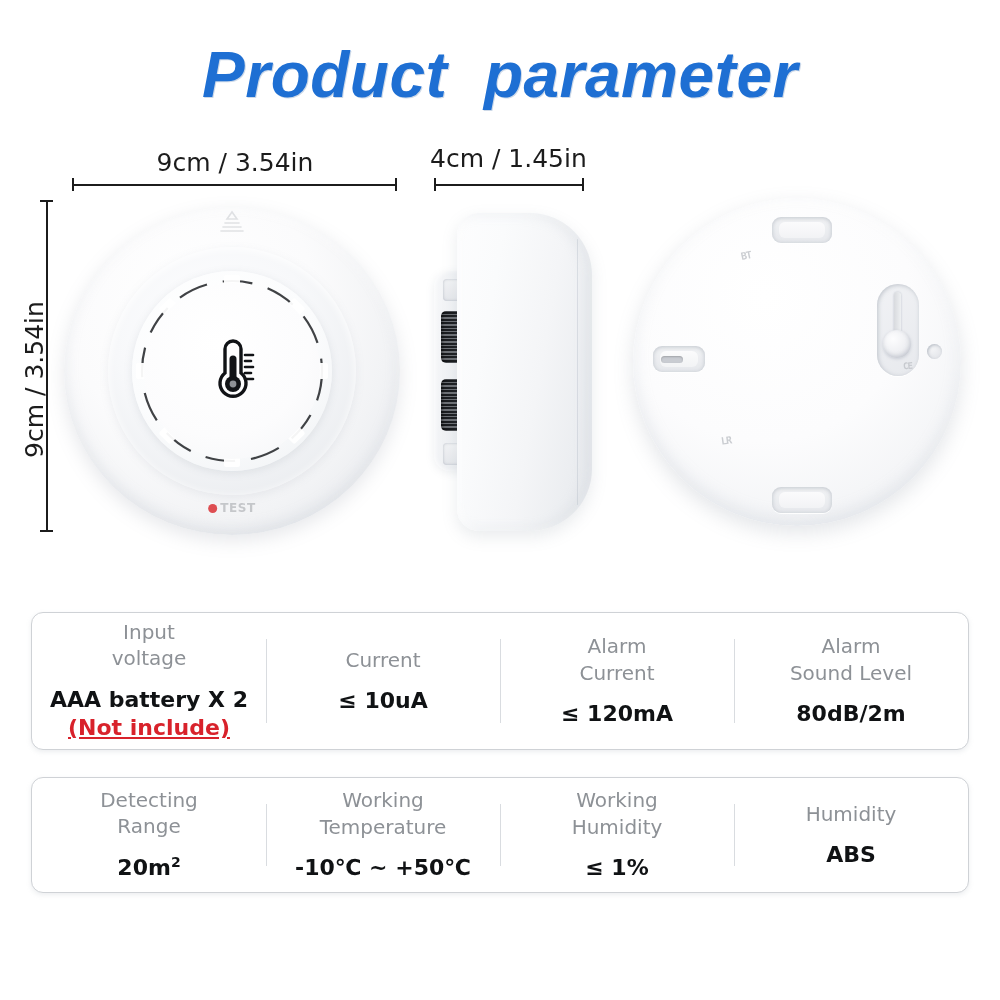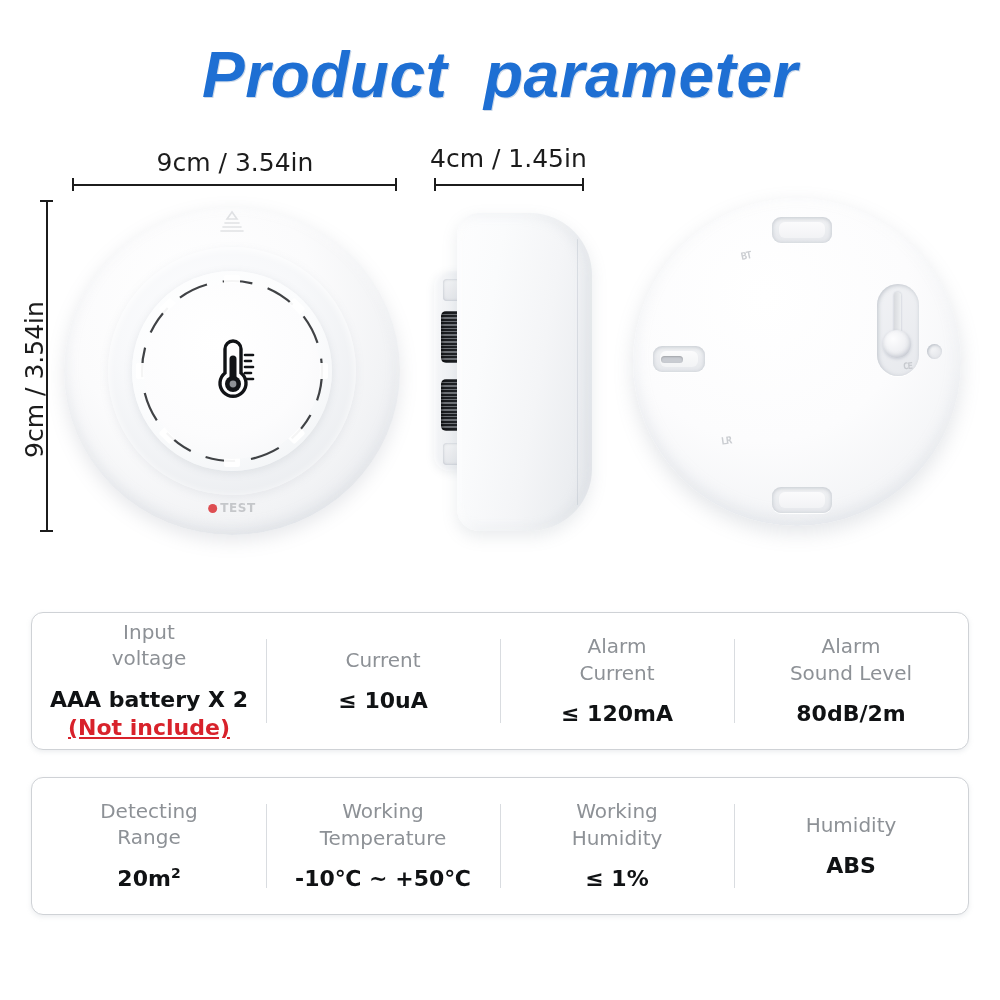--- a/index.html
+++ b/index.html
@@ -406,21 +406,21 @@
     left: 31px;
     width: 938px;
     border: 1.4px solid #cfd2d6;
     border-radius: 12px;
     background: #ffffff;
     box-shadow: 0 2px 5px rgba(150,158,170,0.18);
     display: flex;
     box-sizing: border-box;
   }
   #spec-table-1 { top: 612px; height: 138px; justify-content: center; }
-  #spec-table-2 { top: 777px; height: 138px; }
+  #spec-table-2 { top: 777px; height: 116px; }
 
   .spec-cell {
     flex: 1 1 0;
     position: relative;
     display: flex;
     flex-direction: column;
     align-items: center;
     justify-content: center;
     padding: 10px 6px;
     box-sizing: border-box;

